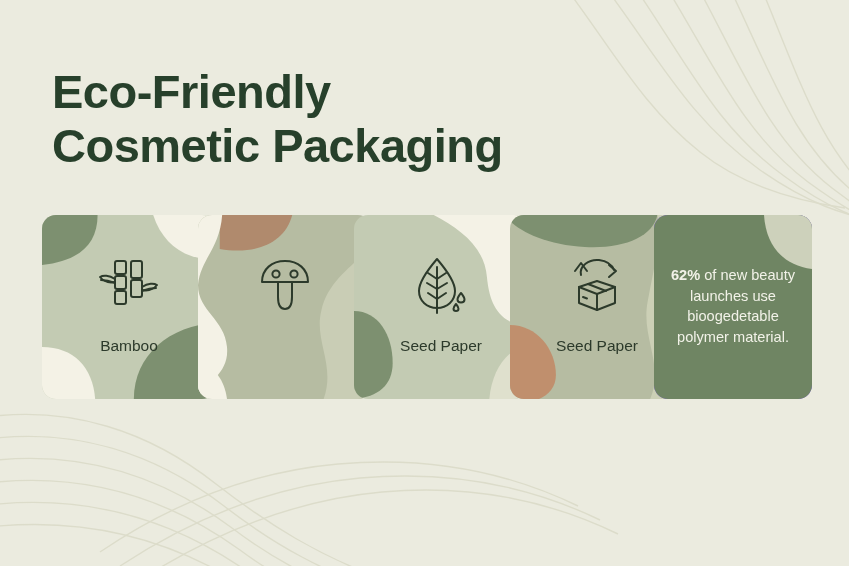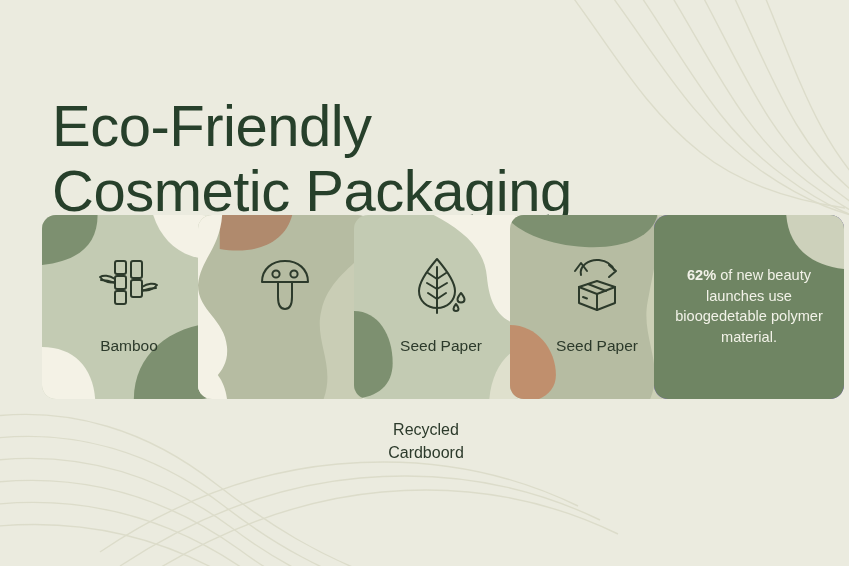--- a/index.html
+++ b/index.html
@@ -23,25 +23,25 @@
   .bg-lines {
     position: absolute;
     inset: 0;
     width: 849px;
     height: 566px;
     pointer-events: none;
   }
   .title {
     position: absolute;
     left: 52px;
-    top: 54px;
+    top: 34px;
     width: 620px;
-    font-size: 58px;
+    font-size: 47px;
     line-height: 1.13;
-    font-weight: normal;
+    font-weight: bold;
     letter-spacing: -0.5px;
     color: #27402b;
     white-space: pre-line;
   }
   .cards {
     position: absolute;
     left: 42px;
     top: 215px;
     width: 770px;
     height: 184px;
@@ -53,21 +53,21 @@
     height: 184px;
     border-radius: 14px;
     overflow: hidden;
   }
   .card-1 { left: 0px; }
   .card-2 { left: 156px; }
   .card-3 { left: 312px; }
   .card-4 { left: 468px; }
   .card-stat {
     left: 612px;
-    width: 190px;
+    width: 158px;
     background: #8b5cf6;
   }
   .card-bg {
     position: absolute;
     inset: 0;
     width: 100%;
     height: 100%;
   }
   .card-icon {
     position: absolute;
@@ -246,17 +246,15 @@
         <path d="M 110 0 L 158 0 L 158 54 C 128 50, 112 30, 110 0 Z" fill="#cdd1bb"></path>
       </svg>
       <div class="stat-text">
         <b>62%</b><span> of new beauty launches use bioogedetable polymer material.</span>
       </div>
     </div>
 
   </div>
 
   <div class="captions">
-    <div class="caption caption-3">Recycled
-Cardboord</div>
   </div>
 
 </div>
 
 </body></html>

